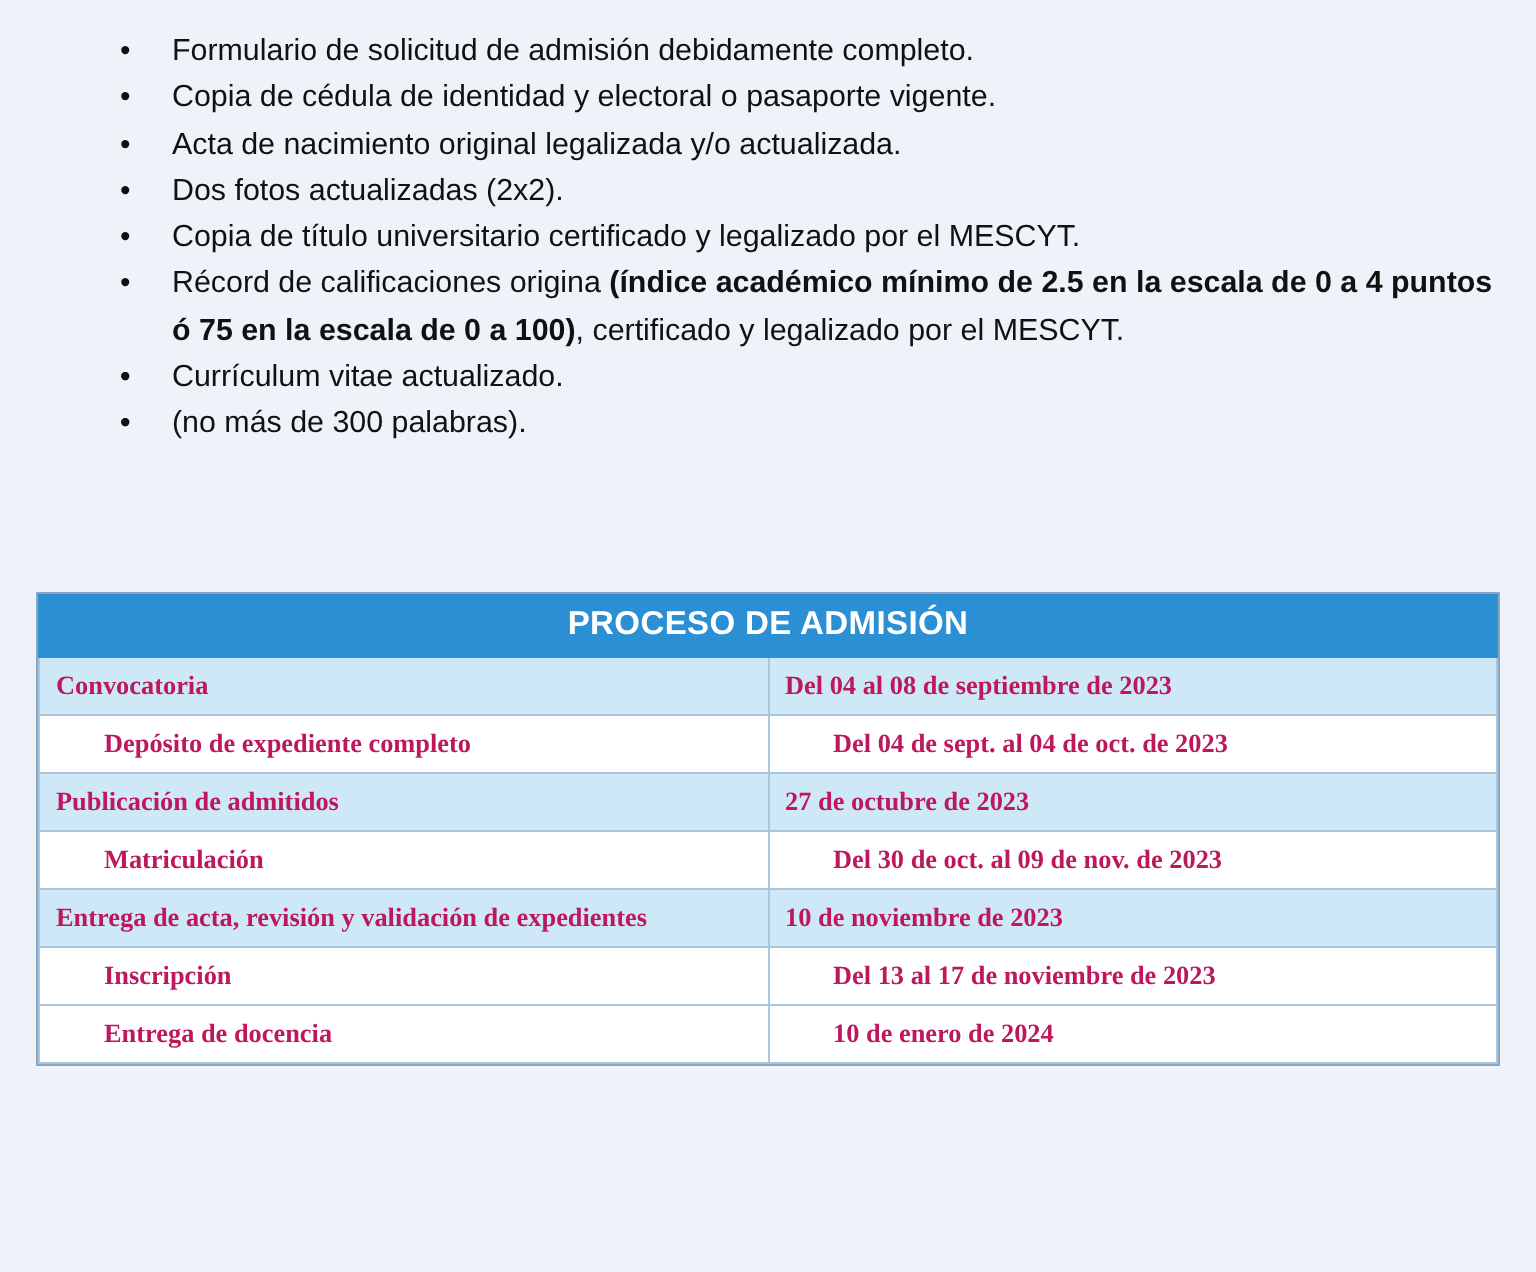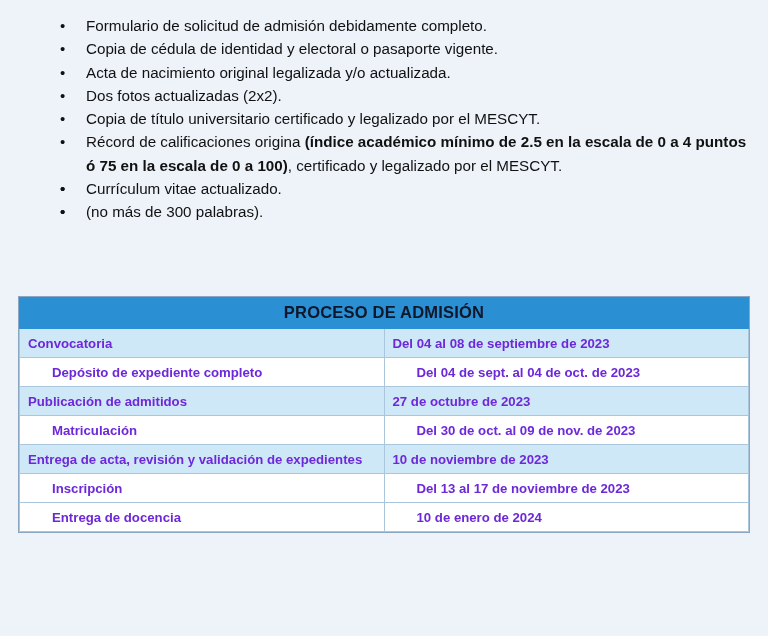--- a/index.html
+++ b/index.html
@@ -59,37 +59,38 @@
     box-sizing: border-box;
     background: #fff;
   }
   table.proc {
     border-collapse: collapse;
     width: 100%;
     table-layout: fixed;
   }
   table.proc th {
     background: #2b8fd4;
-    color: #0f172a;
+    color: #ffffff;
     font-size: 16.5px;
     font-weight: bold;
     letter-spacing: .2px;
     text-align: center;
     padding: 5px 0 6px 0;
     border: 1px solid #2b8fd4;
   }
   table.proc td {
     font-size: 13.2px;
     font-weight: bold;
     padding: 5px 8px 5px 8px;
     border: 1px solid #a9c6dd;
-    color: #6d28d9;
+    color: #be185d;
     height: 18px;
     white-space: nowrap;
     overflow: hidden;
+    font-family: Liberation Serif, serif;
   }
   table.proc tr.odd td {
     background: #cfe8f7;
   }
   table.proc tr.even td {
     background: #ffffff;
     padding-left: 32px;
   }
   table.proc td.c1 { width: 422px; }
   table.proc td.c2 { width: 308px; }

